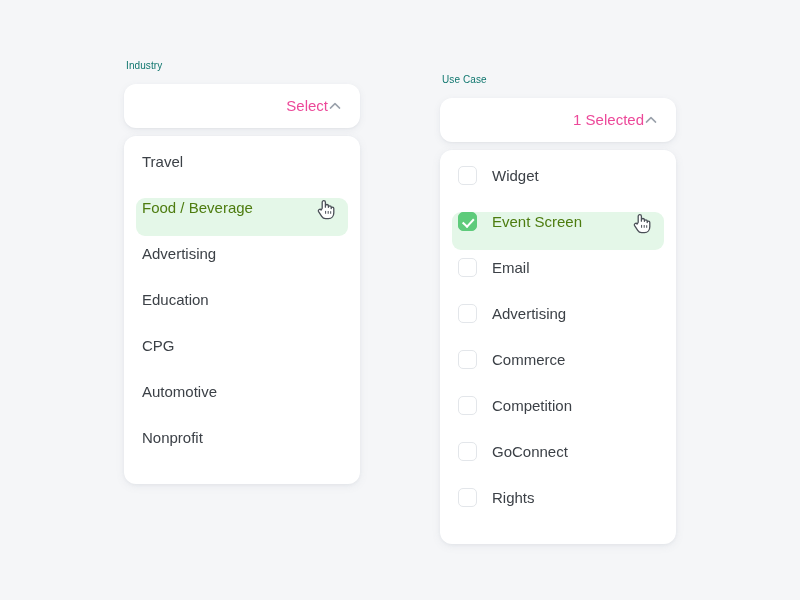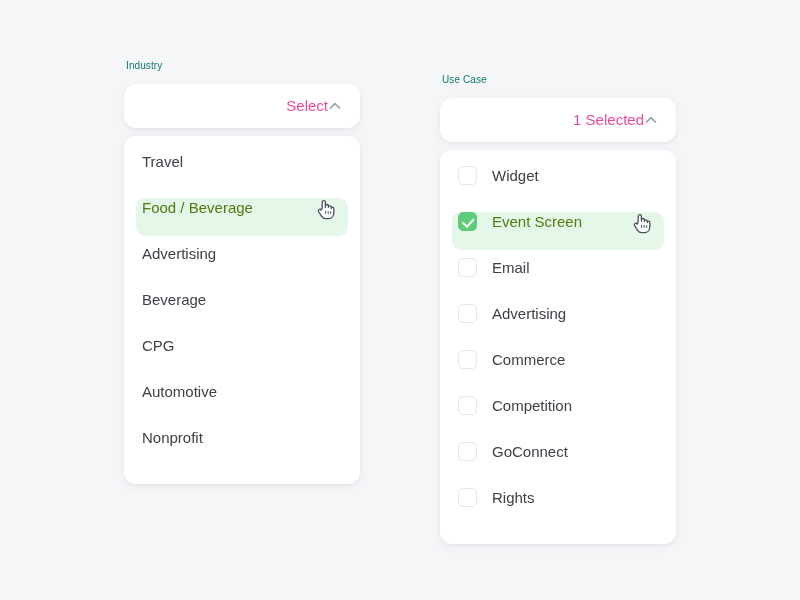--- a/index.html
+++ b/index.html
@@ -164,21 +164,21 @@
             <svg viewBox="0 0 20 23" width="20" height="23" aria-hidden="true">
               <path d="M6.2 10.2 V4.3 c0-1.0 0.7-1.7 1.6-1.7 0.9 0 1.6 0.7 1.6 1.7 V9.2 V8.0 c0-0.9 0.7-1.5 1.5-1.5 0.8 0 1.5 0.6 1.5 1.5 v1.3 c0-0.8 0.7-1.4 1.4-1.4 0.8 0 1.4 0.6 1.4 1.4 v1.2 c0-0.7 0.6-1.3 1.3-1.3 0.7 0 1.3 0.6 1.3 1.3 v4.2 c0 3.3-2.0 5.9-5.3 5.9 H9.6 c-2.0 0-3.0-0.8-3.9-2.3 L2.6 13.6 c-0.5-0.8-0.2-1.7 0.6-2.1 0.7-0.4 1.5-0.2 2.0 0.5 z" fill="#ffffff" stroke="#4a4f57" stroke-width="1.3" stroke-linejoin="round"></path>
               <path d="M9.6 13.3 v2.1 M12.2 13.4 v2.0 M14.7 13.6 v1.8" stroke="#4a4f57" stroke-width="1.0" stroke-linecap="round" fill="none"></path>
             </svg>
           </span>
         </div>
         <div class="option-row">
           <span class="option-label">Advertising</span>
         </div>
         <div class="option-row">
-          <span class="option-label">Beverage</span>
+          <span class="option-label">Education</span>
         </div>
         <div class="option-row">
           <span class="option-label">CPG</span>
         </div>
         <div class="option-row">
           <span class="option-label">Automotive</span>
         </div>
         <div class="option-row">
           <span class="option-label">Nonprofit</span>
         </div>

